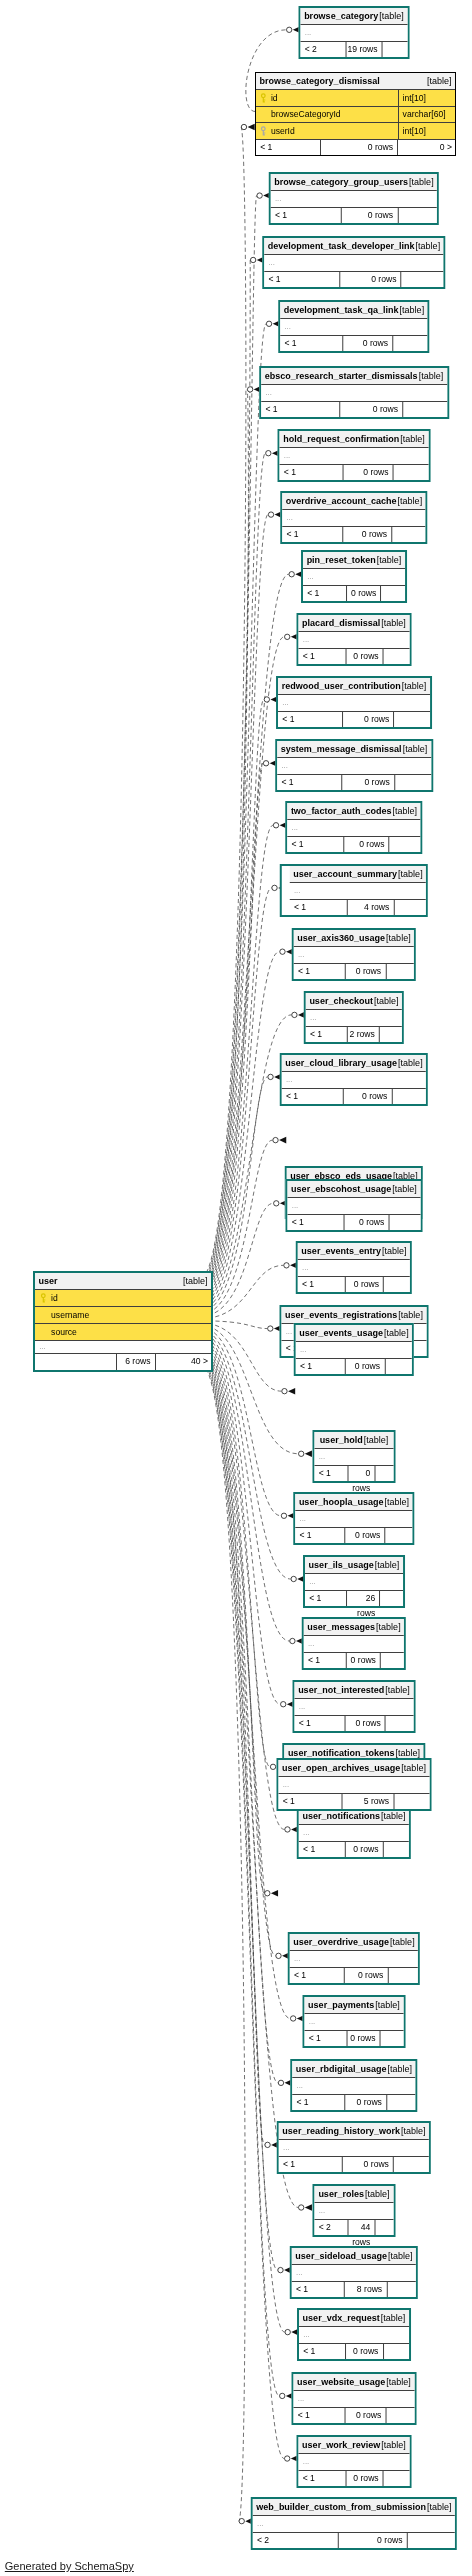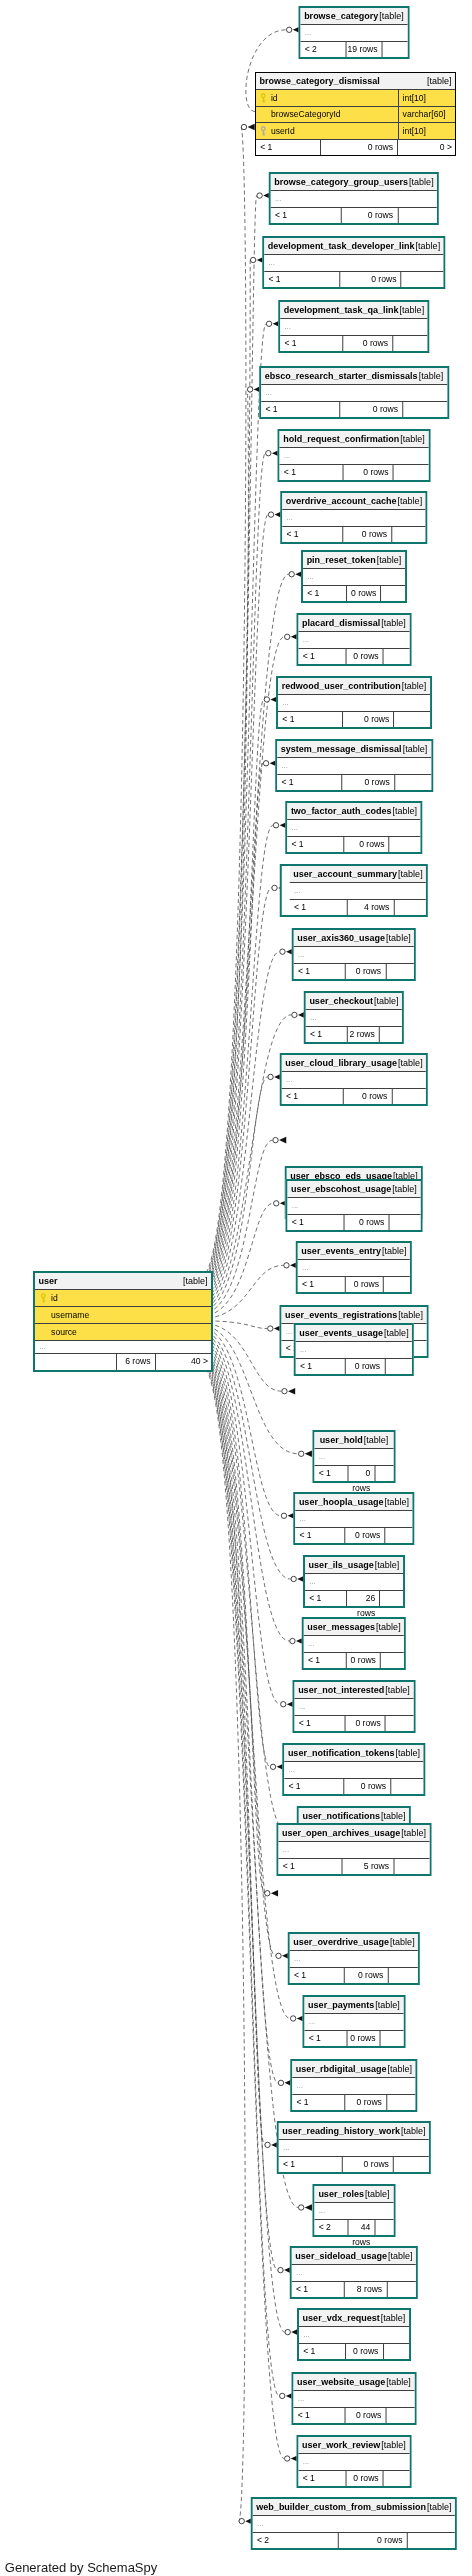--- a/index.html
+++ b/index.html
@@ -41,21 +41,21 @@
   #focus-table{left:255px;top:72px;width:201px;border:1.5px solid #000;}
   #focus-table .hdr{height:16px;justify-content:center;}
   #focus-table .hdr .tl{margin-left:auto;}
   #focus-table .colrow{height:15.5px;padding-left:3.6px;}
   #focus-table .colrow .cname{flex:1;}
   #focus-table .colrow .ctype{flex:0 0 57px;border-left:0.6px solid #3f3f3f;align-self:stretch;
                               display:flex;align-items:center;padding-left:3.6px;box-sizing:border-box;}
   #focus-table .ftr .c1{flex:0 0 32%;}
   #focus-table .ftr .c2{flex:0 0 39%;}
 
-  #gen-note{position:absolute;left:4.8px;top:2560px;font-size:13px;color:#1a1a1a;}
+  #gen-note{position:absolute;left:4.8px;top:2560px;font-size:11px;color:#1a1a1a;text-decoration:underline;}
 </style>
 </head>
 <body>
 
 <div id="canvas">
 
   <svg id="edges" xmlns="http://www.w3.org/2000/svg" viewBox="0 0 793 4320">
       <path d="M 337 2142.0 C 420 2142.0, 420 213, 404 213" fill="none" stroke="#3a3a3a" stroke-width="1.2" stroke-dasharray="7,5"></path>
       <polygon points="415,213 427,207.5 427,218.5" fill="#111"></polygon>
       <circle cx="409" cy="213" r="4.5" fill="#fff" stroke="#111" stroke-width="1.3"></circle>
@@ -575,21 +575,21 @@
       <span class="nm">user_notifications</span>
       <span class="tl">[table]</span>
     </div>
     <div class="dots">...</div>
     <div class="ftr">
       <span class="c1">&lt; 1</span>
       <span class="c2">0 rows</span>
       <span class="c3"></span>
     </div>
   </div>
-      <div class="tbox small" style="top: 1823px;">
+      <div class="tbox small" style="top: 1758px;">
     <div class="hdr">
       <span class="nm">user_open_archives_usage</span>
       <span class="tl">[table]</span>
     </div>
     <div class="dots">...</div>
     <div class="ftr">
       <span class="c1">&lt; 1</span>
       <span class="c2">5 rows</span>
       <span class="c3"></span>
     </div>

